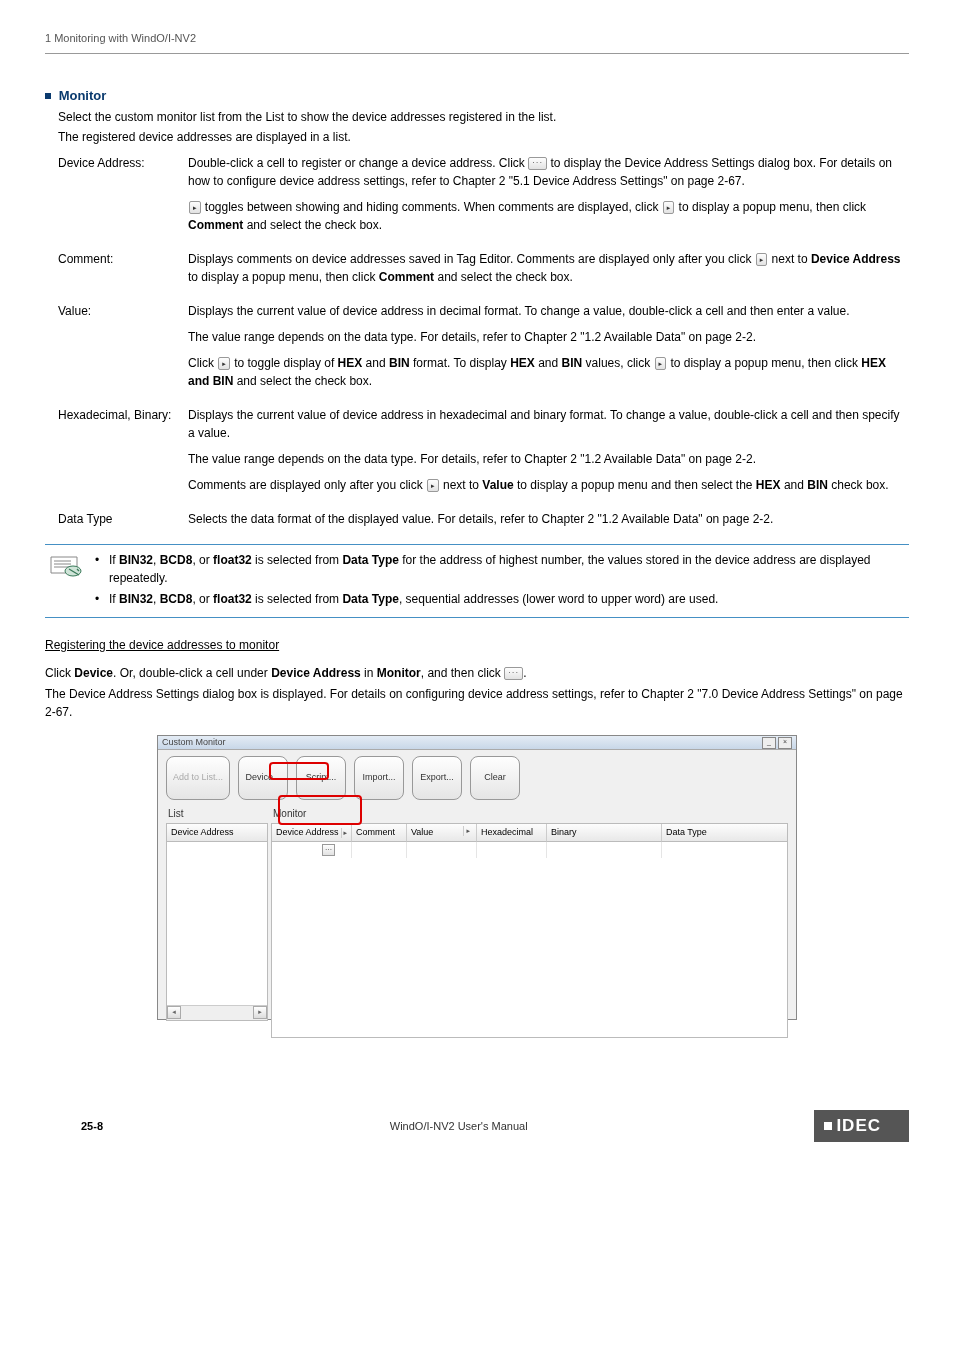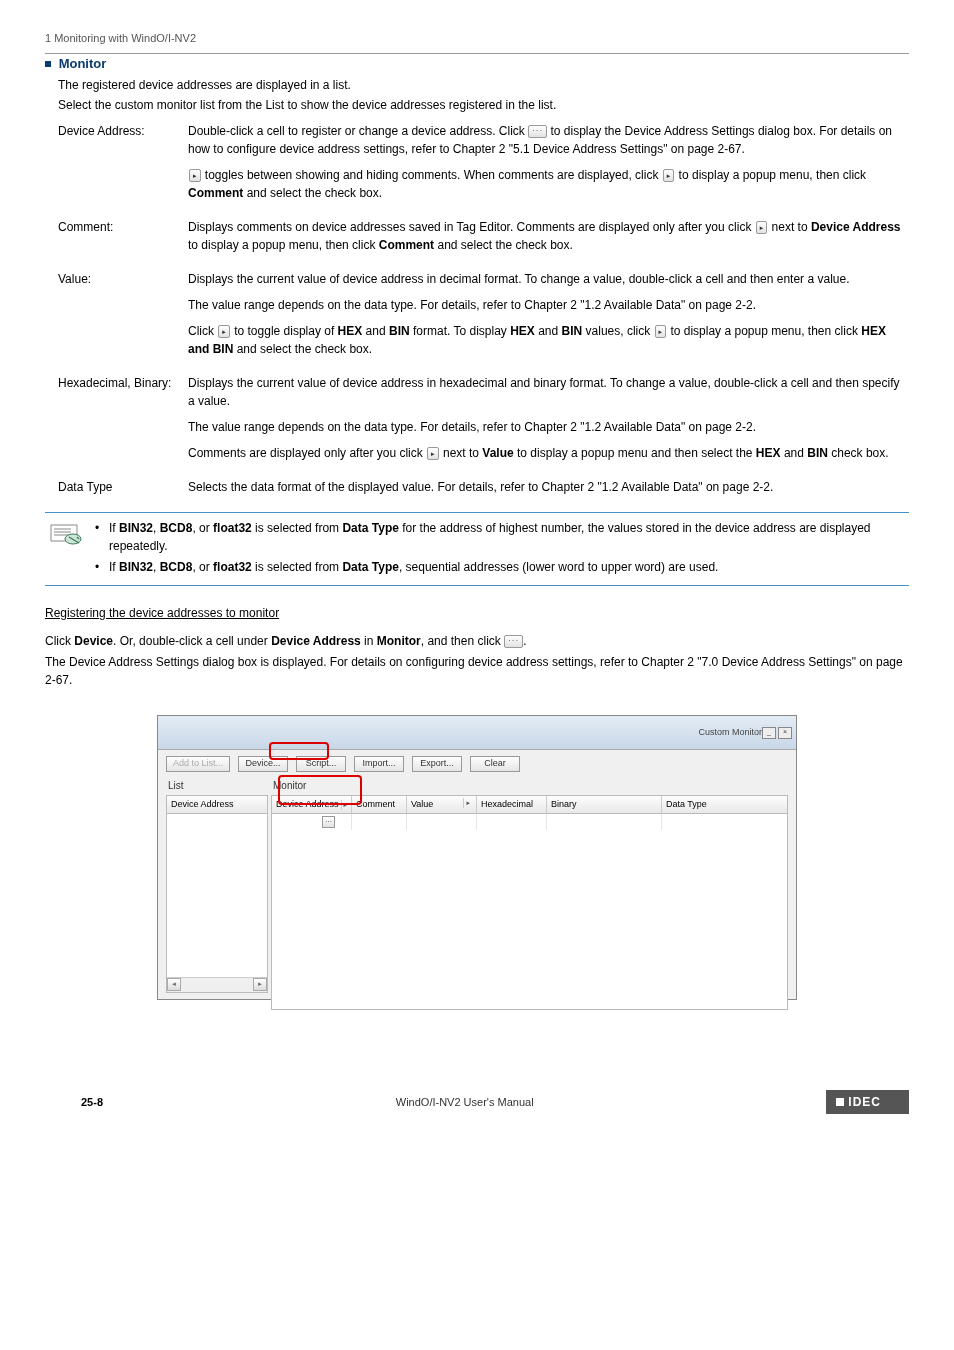--- a/index.html
+++ b/index.html
@@ -9,20 +9,21 @@
       color: #000;
       width: 954px;
       margin: 0 auto;
       padding: 30px 45px 20px 45px;
       font-size: 12px;
       line-height: 1.5;
     }
     .header-section {
       border-bottom: 1px solid #999;
       padding-bottom: 6px;
+      margin-bottom: 32px;
       font-size: 11px;
       color: #555;
     }
     .monitor-heading {
       color: #0a3a6e;
       font-weight: bold;
       font-size: 13px;
       margin-bottom: 3px;
     }
     .monitor-heading .bullet {
@@ -58,21 +59,21 @@
     .note-content .bullet-dot { width: 14px; flex-shrink: 0; }
     .underlined-heading {
       text-decoration: underline;
       font-weight: normal;
       margin-bottom: 10px;
     }
     .bold-heading {
       font-weight: bold;
       margin-bottom: 10px;
     }
-    .section { margin-bottom: 26px; }
+    .section { margin-bottom: 14px; }
     .icon-btn {
       display: inline-block;
       border: 1px solid #999;
       background: linear-gradient(#fefefe, #e2e2e2);
       border-radius: 2px;
       vertical-align: middle;
       line-height: 1;
     }
     .icon-ellipsis {
       padding: 1px 3px 2px 3px;
@@ -95,36 +96,36 @@
     .screenshot {
       border: 1px solid #888;
       width: 640px;
       height: 285px;
       background: #f0f0f0;
       position: relative;
       font-size: 9px;
     }
     .titlebar {
       background: linear-gradient(#e4ecf5, #c8d7e8);
-      height: 34px;
+      height: 14px;
       display: flex;
       align-items: center;
-      justify-content: flex-end;
+      justify-content: space-between;
       padding: 0 4px;
       color: #444;
       border-bottom: 1px solid #aaa;
     }
     .titlebar .controls { display: flex; gap: 2px; }
     .titlebar .ctrl-btn { width: 14px; height: 12px; border: 1px solid #888; background: #eee; font-size: 7px; display: flex; align-items: center; justify-content: center; }
     .toolbar { display: flex; gap: 8px; padding: 6px 8px; background: #f0f0f0; }
     .tbtn {
       border: 1px solid #999;
       background: linear-gradient(#fefefe, #e5e5e5);
-      padding: 0 6px;
-      border-radius: 0;
+      padding: 14px 6px;
+      border-radius: 8px;
       font-size: 9px;
       color: #333;
       min-width: 50px;
       text-align: center;
     }
     .tbtn.disabled { color: #aaa; }
     .panels { display: flex; padding: 0 8px 8px 8px; gap: 3px; height: 232px; }
     .list-panel { width: 102px; }
     .mon-panel { flex: 1; }
     .panel-label { font-size: 10px; color: #333; margin-bottom: 2px; padding-left: 2px; }
@@ -220,43 +221,43 @@
       margin-top: 90px;
       font-size: 11px;
     }
     .footer-left { font-weight: bold; margin-left: 36px; }
     .footer-center { color: #333; }
     .footer-logo {
       background: #555;
       color: #fff;
       font-weight: bold;
       padding: 3px 28px 3px 10px;
-      font-size: 12px;
+      font-size: 17px;
       letter-spacing: 1px;
       display: inline-flex;
       align-items: center;
       gap: 4px;
     }
     .footer-logo .sq { width: 8px; height: 8px; background: #fff; display: inline-block; }
     b { font-weight: bold; }
   </style>
 </head>
 <body>
 
 <div class="header-section">
   <span>1 Monitoring with WindO/I-NV2</span>
 </div>
 
 <div>
   <div class="monitor-heading">
     <span class="bullet"></span>
     <span>Monitor</span>
   </div>
+  <div class="intro-text">Select the custom monitor list from the List to show the device addresses registered in the list.</div>
   <div class="intro-text">The registered device addresses are displayed in a list.</div>
-  <div class="intro-text">Select the custom monitor list from the List to show the device addresses registered in the list.</div>
 
   <div class="def-table" id="def-table">
       <div class="def-row">
         <div class="def-label">Device Address:</div>
         <div class="def-content">
           <p>Double-click a cell to register or change a device address. Click <span class="icon-btn icon-ellipsis">···</span> to display the Device Address Settings dialog box. For details on how to configure device address settings, refer to Chapter 2 "5.1 Device Address Settings" on page 2-67.</p>
           <p><span class="icon-btn icon-arrow-small">▸</span> toggles between showing and hiding comments. When comments are displayed, click <span class="icon-btn icon-arrow-small">▸</span> to display a popup menu, then click <b>Comment</b> and select the check box.</p>
         </div>
       </div>
       <div class="def-row">

